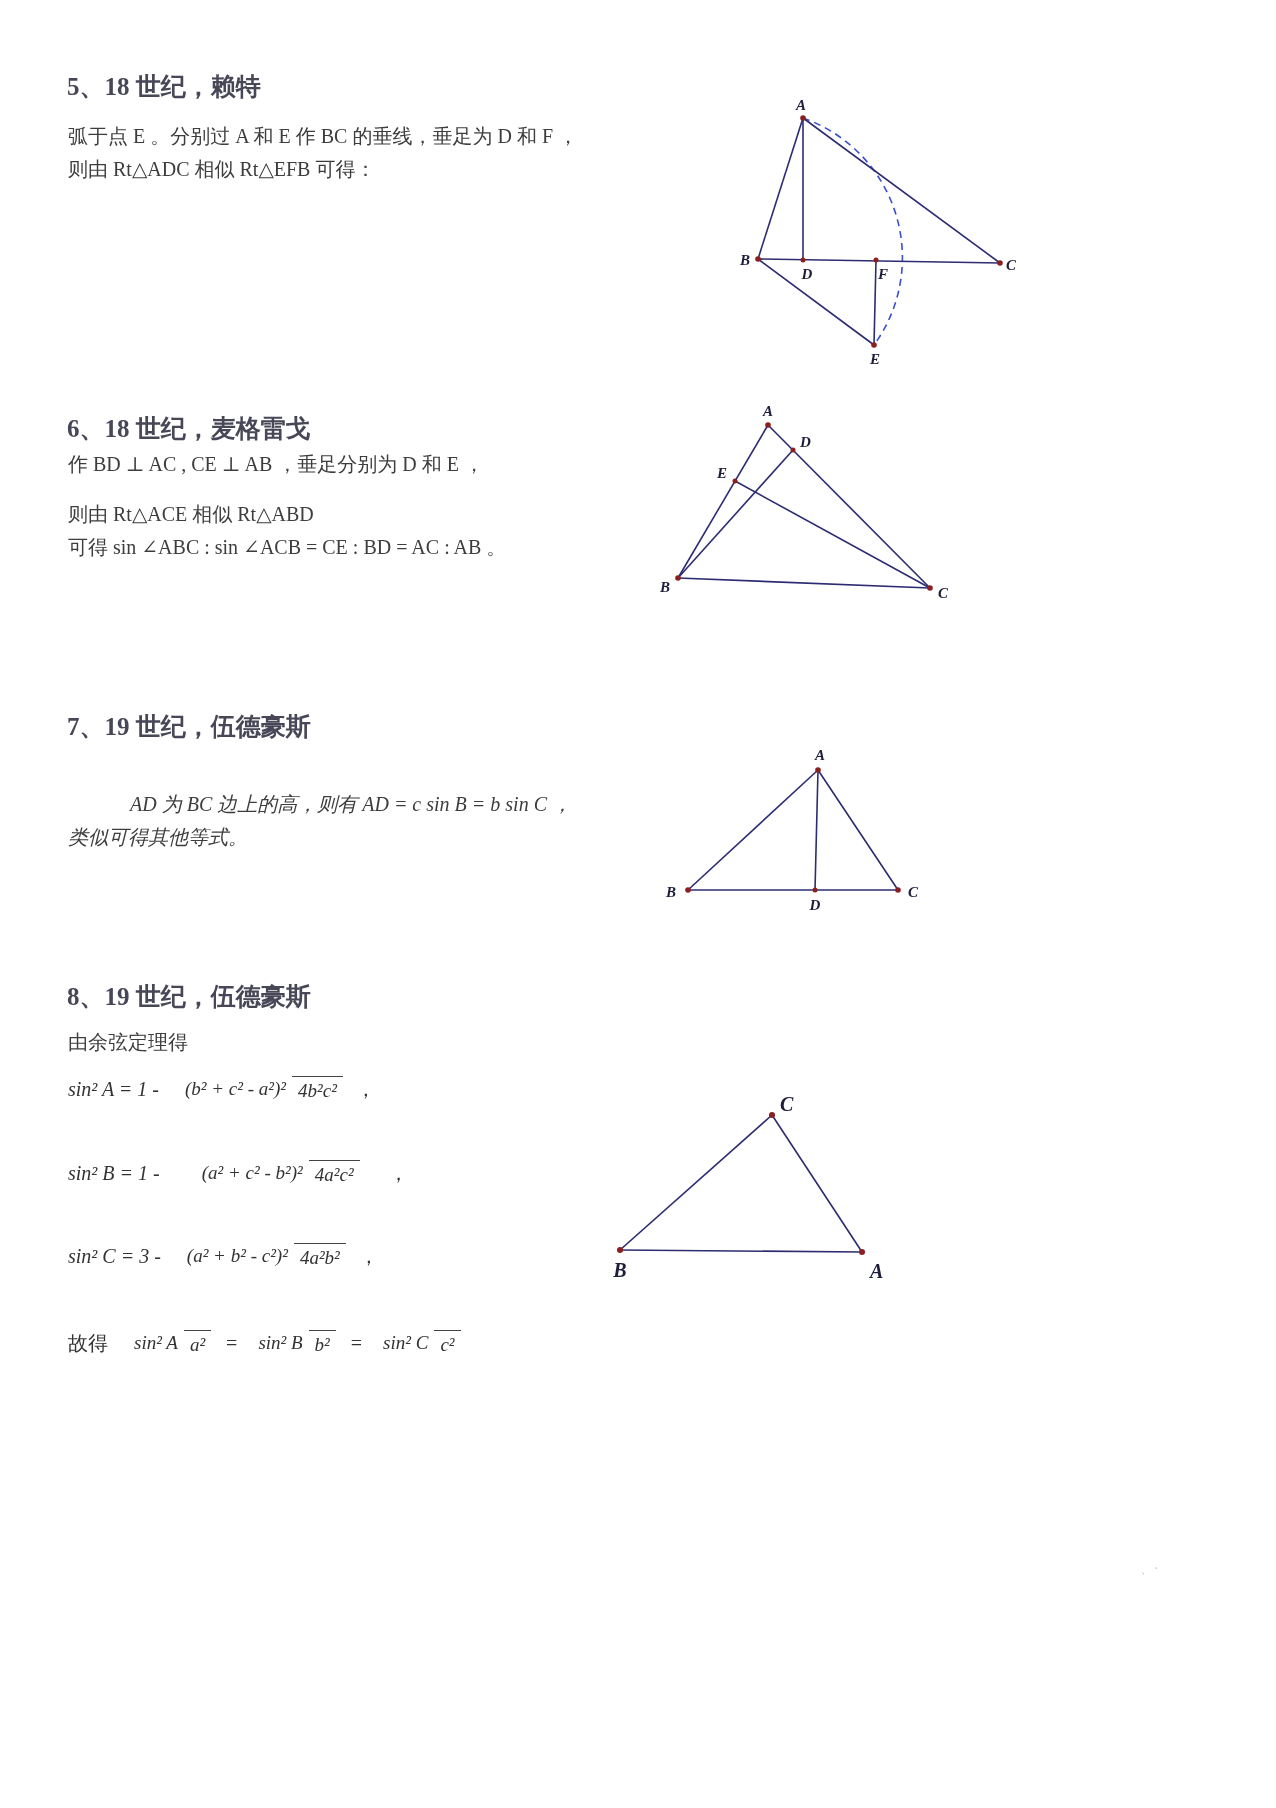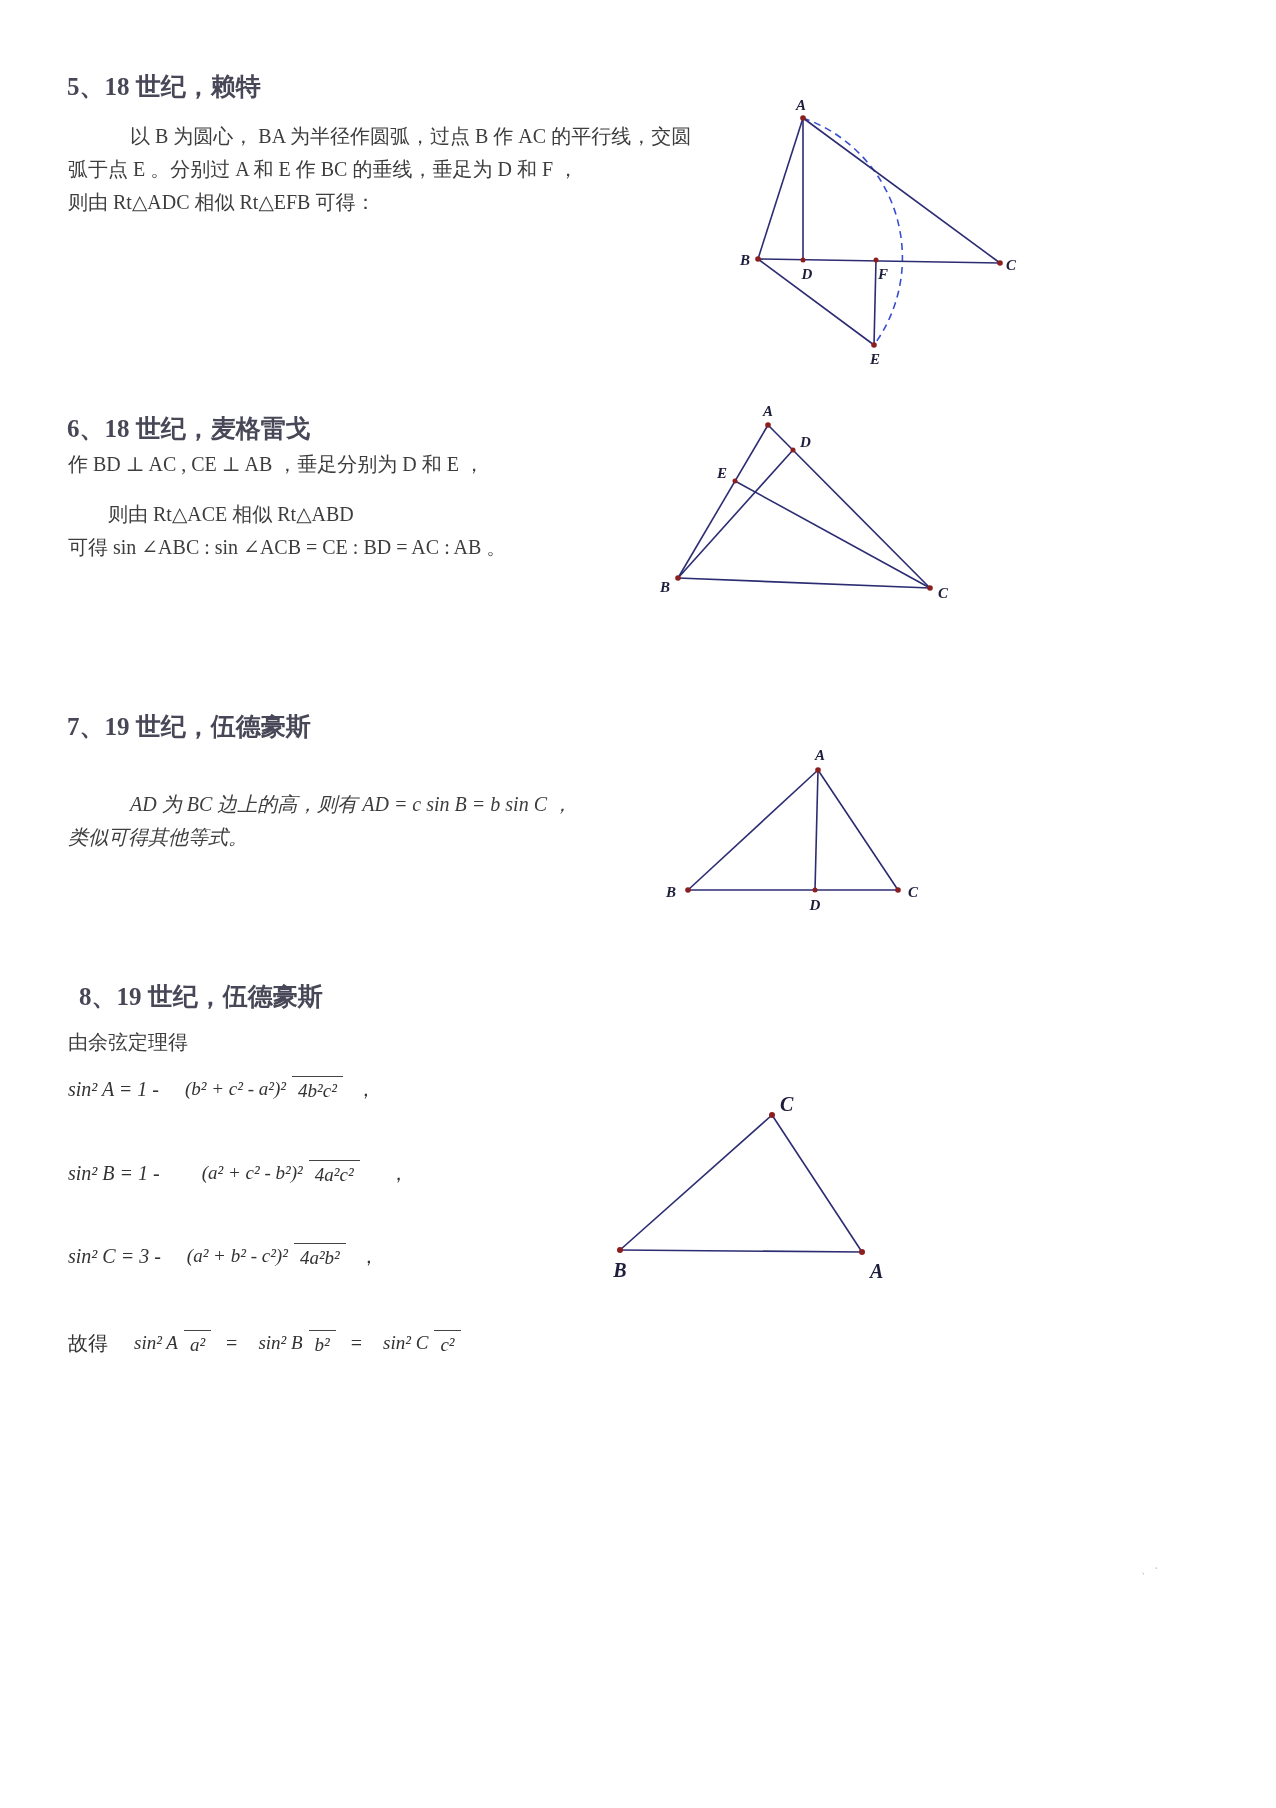--- a/index.html
+++ b/index.html
@@ -18,21 +18,21 @@
     color:#474757;
     white-space:nowrap;
   }
   .textblock { position:absolute; }
   .line {
     font-size:20px;
     line-height:33px;
     white-space:nowrap;
   }
   .indent { padding-left:62px; }
-  .gap { margin-top:17px;margin-left:40px; }
+  .gap { margin-top:17px; }
 
   .formula {
     position:absolute;
     display:flex;
     align-items:center;
     font-size:20px;
     color:#333333;
     font-style:italic;
     white-space:nowrap;
   }
@@ -78,21 +78,20 @@
     color:#c9c9c9;
     font-size:14px;
   }
 </style>
 </head>
 <body>
 
 <div class="heading" style="left:67px; top:70px;">5、18 世纪，赖特</div>
 
 <div class="textblock" style="left:68px; top:120px;">
-  <div class="line indent">以 B 为圆心， BA 为半径作圆弧，过点 B 作 AC 的平行线，交圆</div>
   <div class="line">弧于点 E 。分别过 A 和 E 作 BC 的垂线，垂足为 D 和 F ，</div>
   <div class="line">则由 Rt△ADC 相似 Rt△EFB 可得：</div>
 </div>
 
 <svg class="diagram" style="left:700px; top:88px;" width="340" height="290" viewBox="0 0 340 290">
   <path class="arc" d="M 103 30 A 148 148 0 0 1 174 257"></path>
   <line x1="58" y1="171" x2="300" y2="175"></line>
   <line x1="103" y1="30" x2="58" y2="171"></line>
   <line x1="103" y1="30" x2="300" y2="175"></line>
   <line x1="103" y1="30" x2="103" y2="172"></line>
@@ -153,21 +152,21 @@
   <circle cx="188" cy="28" r="2.8"></circle>
   <circle cx="58" cy="148" r="2.8"></circle>
   <circle cx="268" cy="148" r="2.8"></circle>
   <circle cx="185" cy="148" r="2.5"></circle>
   <text x="190" y="18" text-anchor="middle">A</text>
   <text x="46" y="155" text-anchor="end">B</text>
   <text x="278" y="155" text-anchor="start">C</text>
   <text x="185" y="168" text-anchor="middle">D</text>
 </svg>
 
-<div class="heading" style="left:67px; top:980px;margin-left:12px;">8、19 世纪，伍德豪斯</div>
+<div class="heading" style="left:67px; top:980px;">8、19 世纪，伍德豪斯</div>
 
 <div class="textblock" style="left:68px; top:1026px;">
   <div class="line">由余弦定理得</div>
 </div>
 
 <div class="formula" style="left:68px; top:1076px;">
   <span class="lhs">sin² A = 1 -</span>
   <span class="frac">
     <span class="num">(b² + c² - a²)²</span>
     <span class="den">4b²c²</span>

